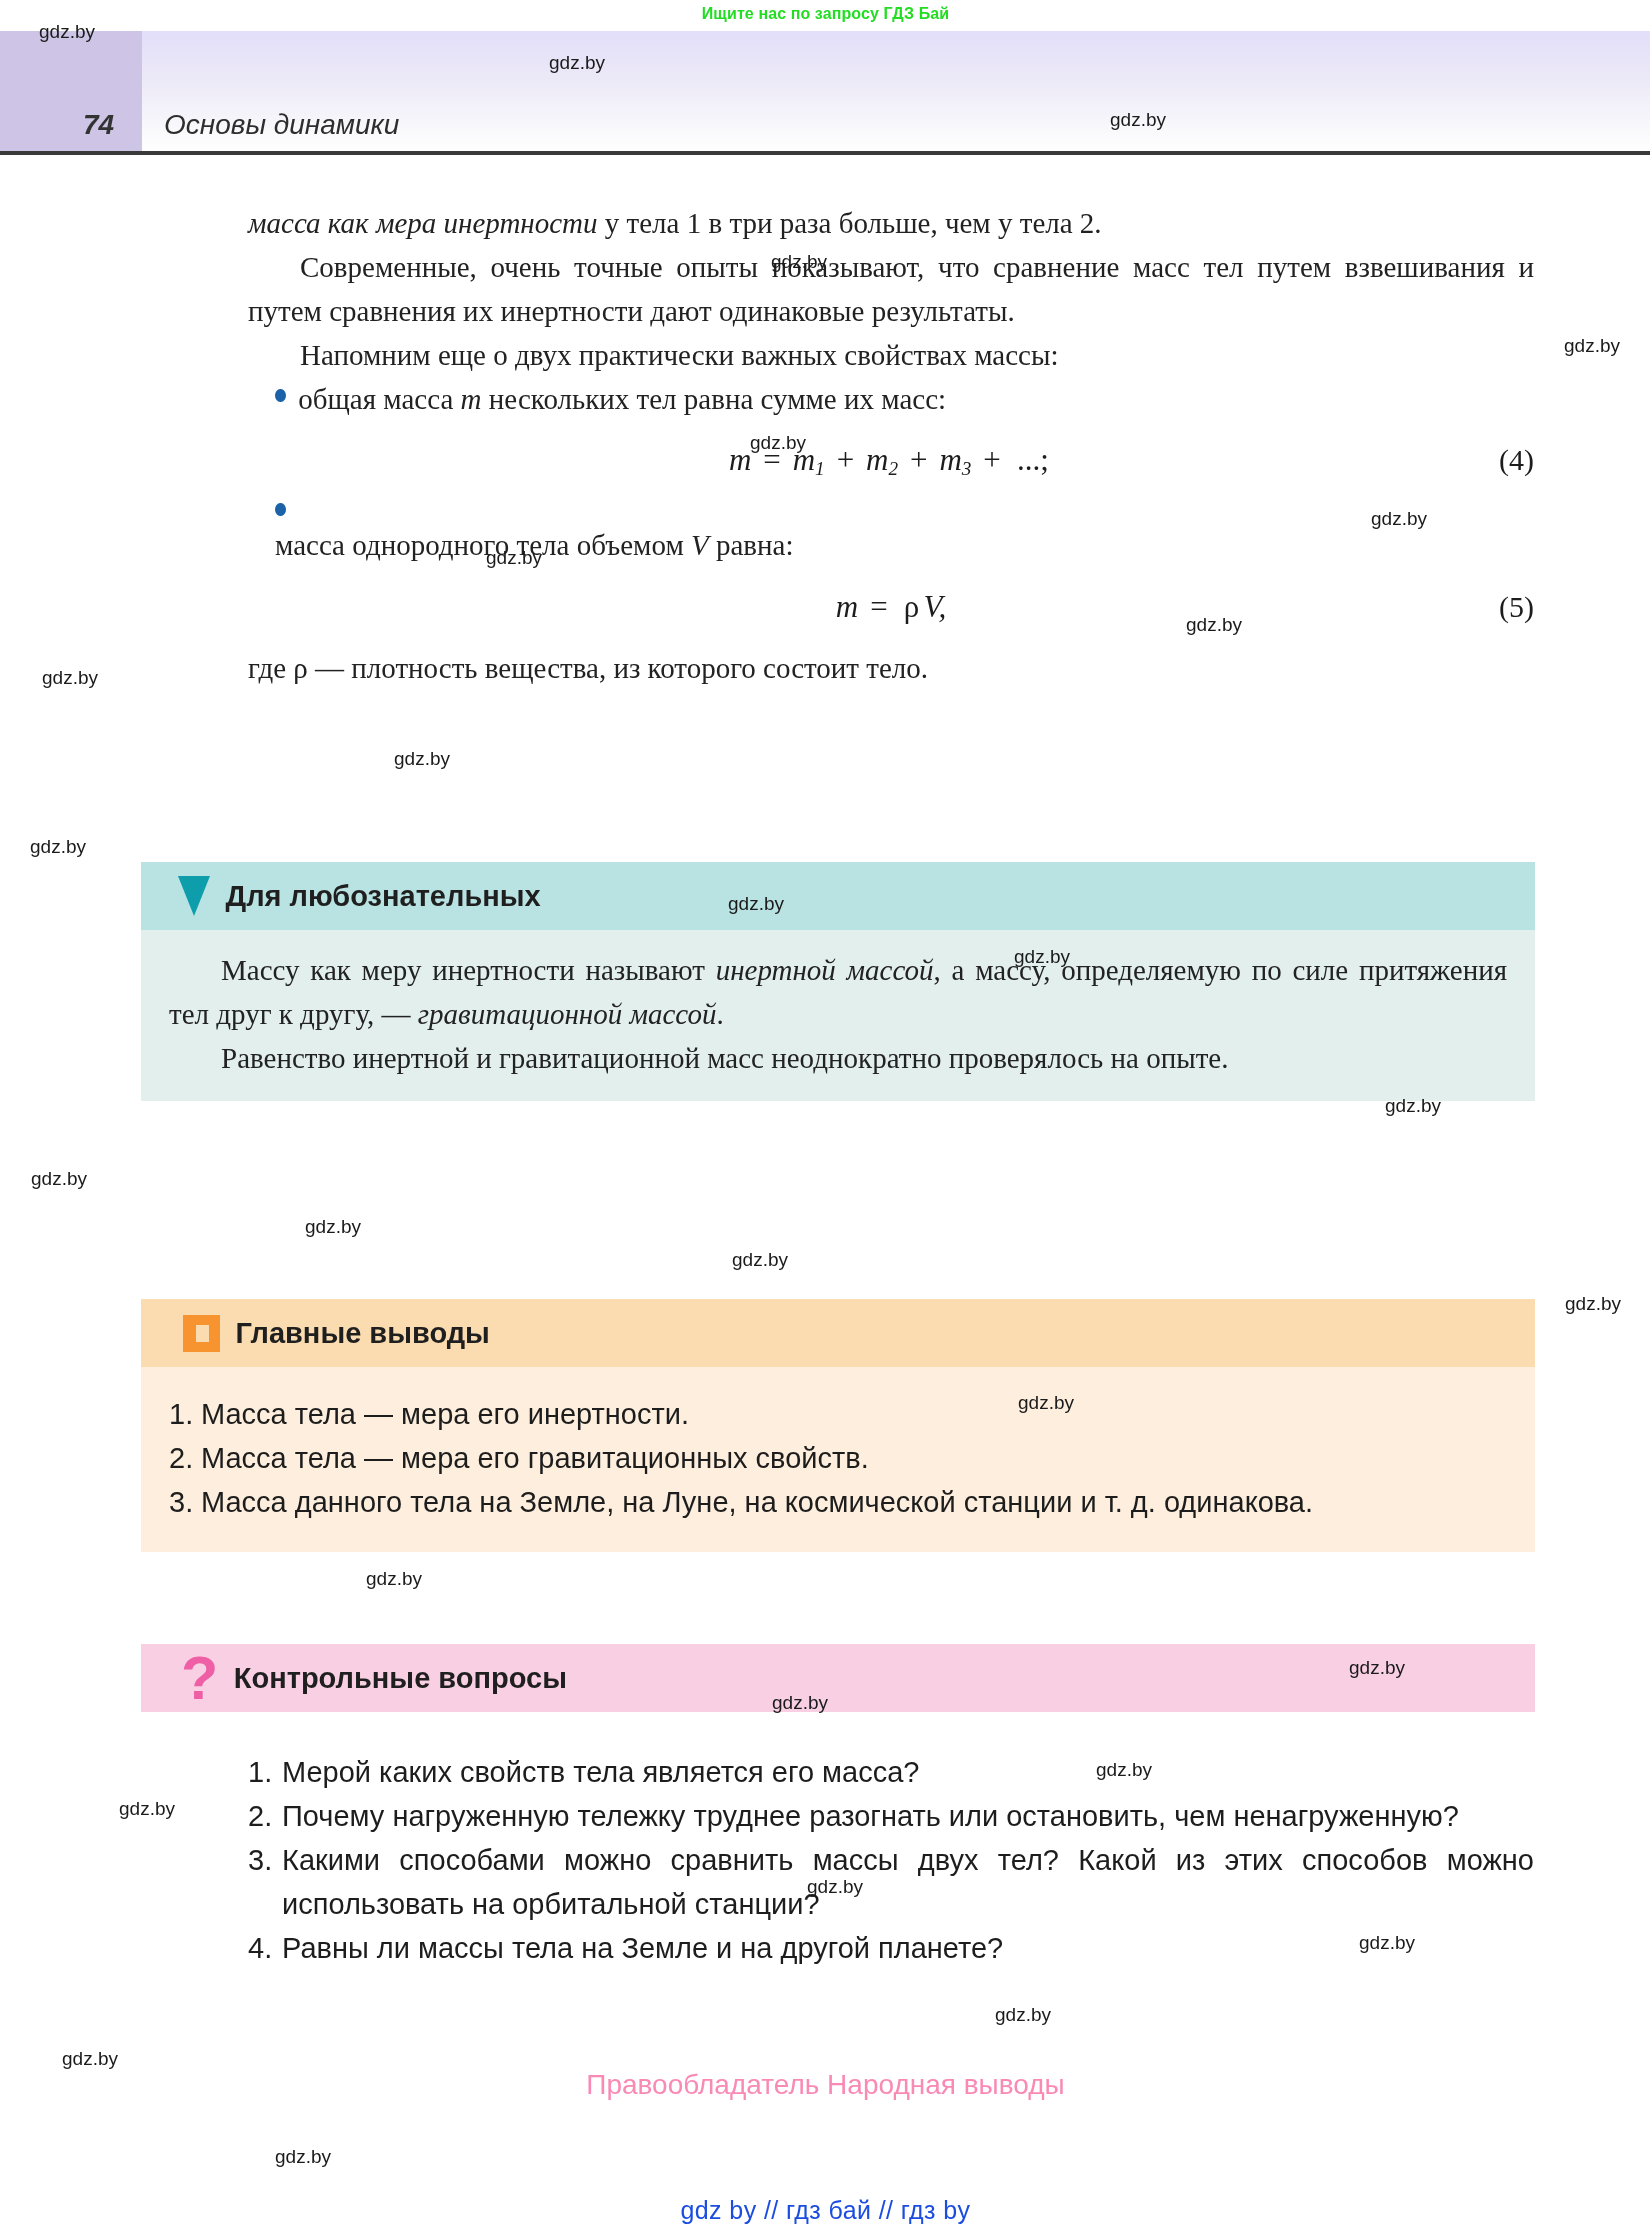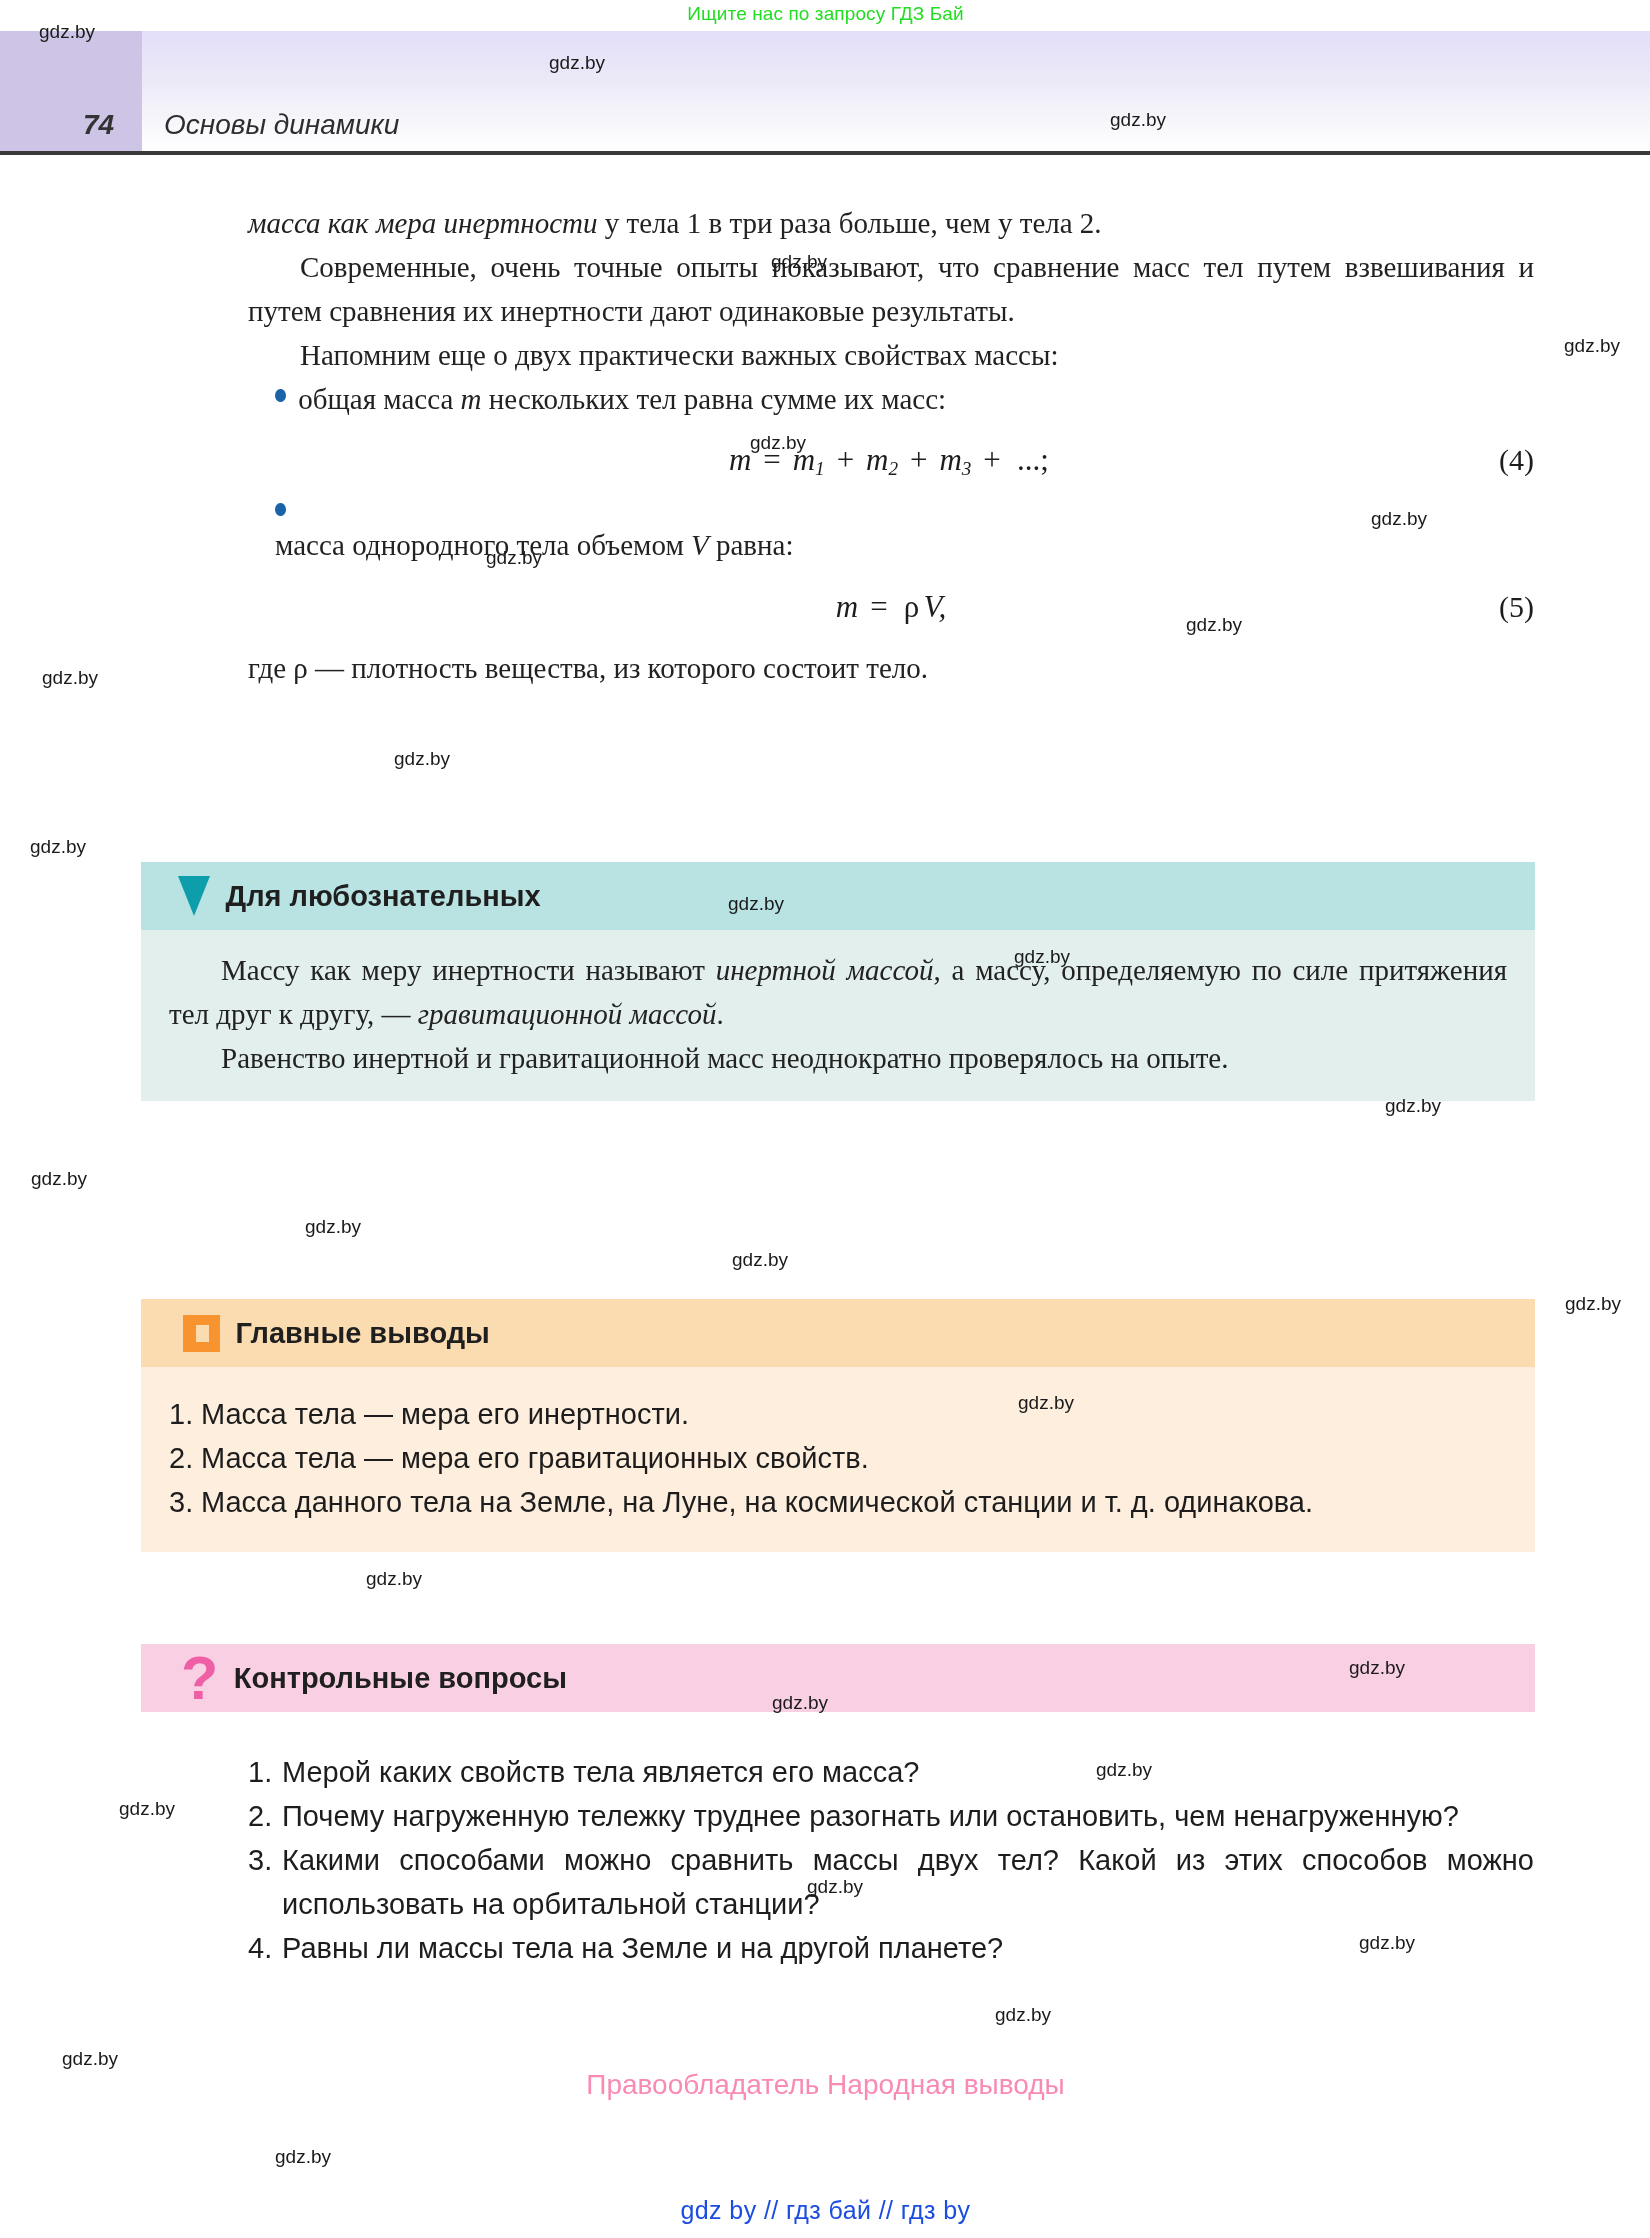--- a/index.html
+++ b/index.html
@@ -10,21 +10,21 @@
     font-family: "Liberation Serif", serif;
     overflow: hidden;
   }
   .page { position: relative; width: 1651px; height: 2239px; background:#fff; }
 
   
   .promo {
     position: absolute; top: 0; left: 0; width: 1651px; height: 28px;
     text-align: center;
     font-family: "Liberation Sans", sans-serif;
-    font-size: 19px; font-weight: 400; color: #22dd22;
+    font-size: 16px; font-weight: 700; color: #22dd22;
     line-height: 28px; letter-spacing: 0.1px;
   }
 
   
   .header-band {
     position: absolute; top: 31px; left: 0; width: 1651px; height: 121px;
     background: linear-gradient(180deg,#e3defa 0%, #ece9f7 40%, #f7f6fb 75%, #ffffff 100%);
   }
   .header-left-block {
     position: absolute; top: 31px; left: 0; width: 142px; height: 121px;

